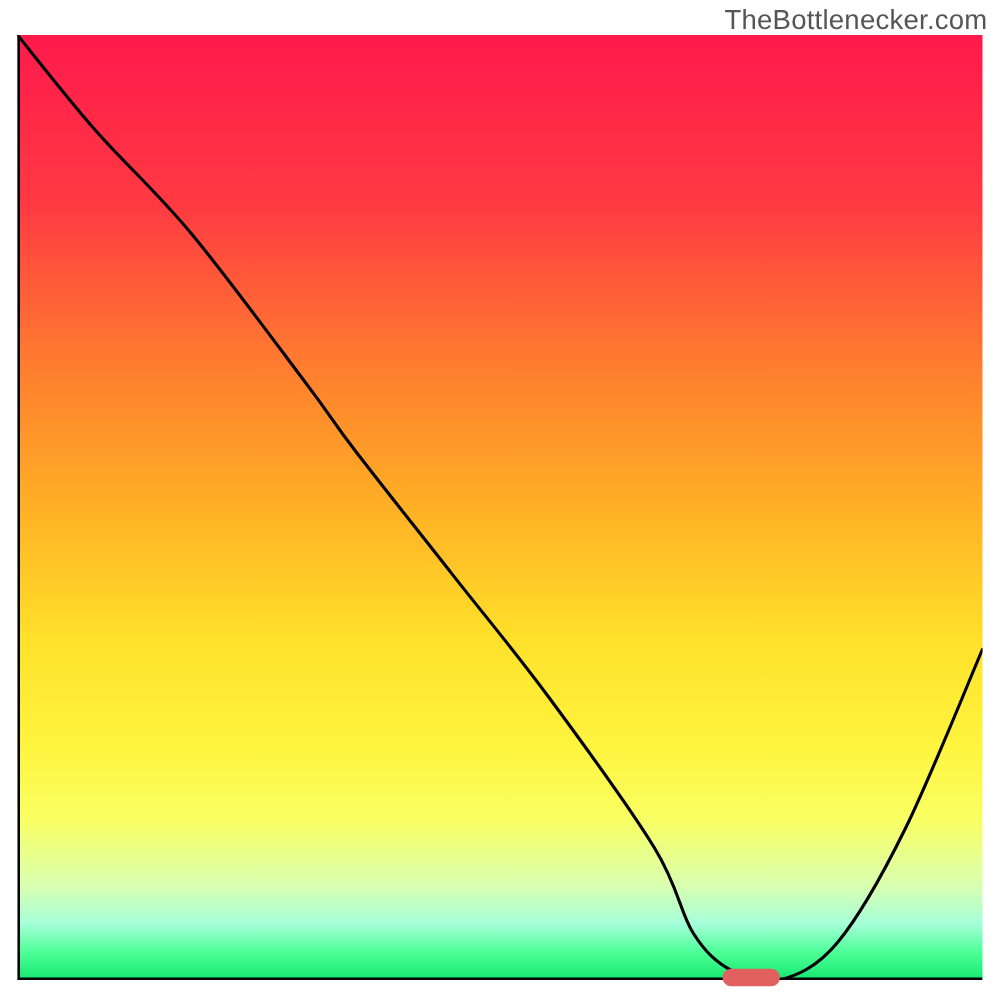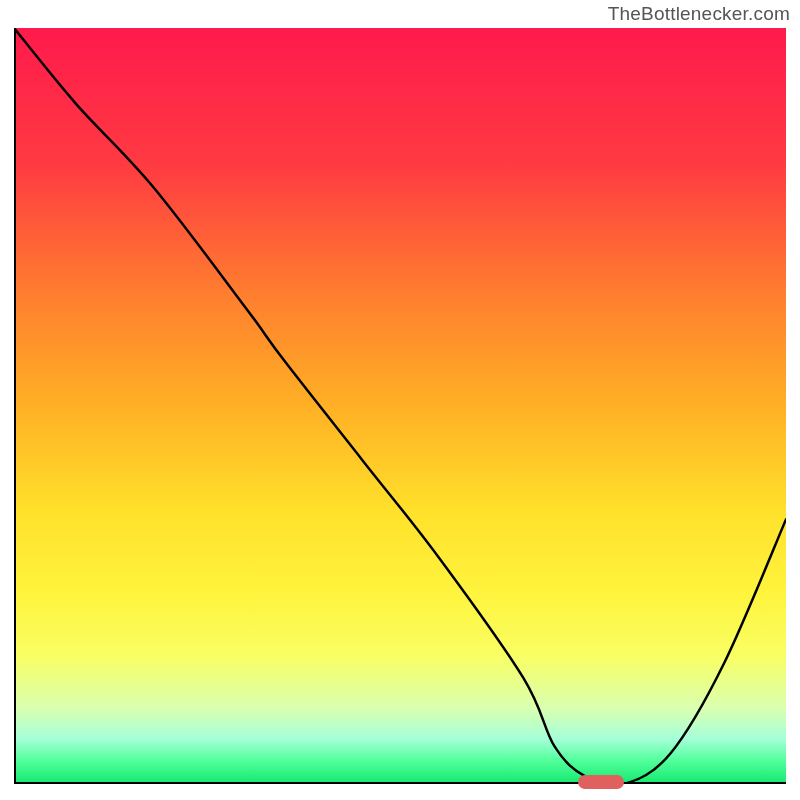--- a/index.html
+++ b/index.html
@@ -17,21 +17,21 @@
     width: 800px;
     height: 800px;
     box-sizing: border-box;
   }
 
   .watermark {
     position: absolute;
     top: 3px;
     right: 10px;
     color: #555;
-    font-size: 19px;
+    font-size: 22px;
     font-weight: 500;
     letter-spacing: 0.2px;
     font-family: Arial, Helvetica, sans-serif;
   }
 
   .plot-wrap {
     position: absolute;
     top: 28px;
     left: 14px;
     width: 772px;

